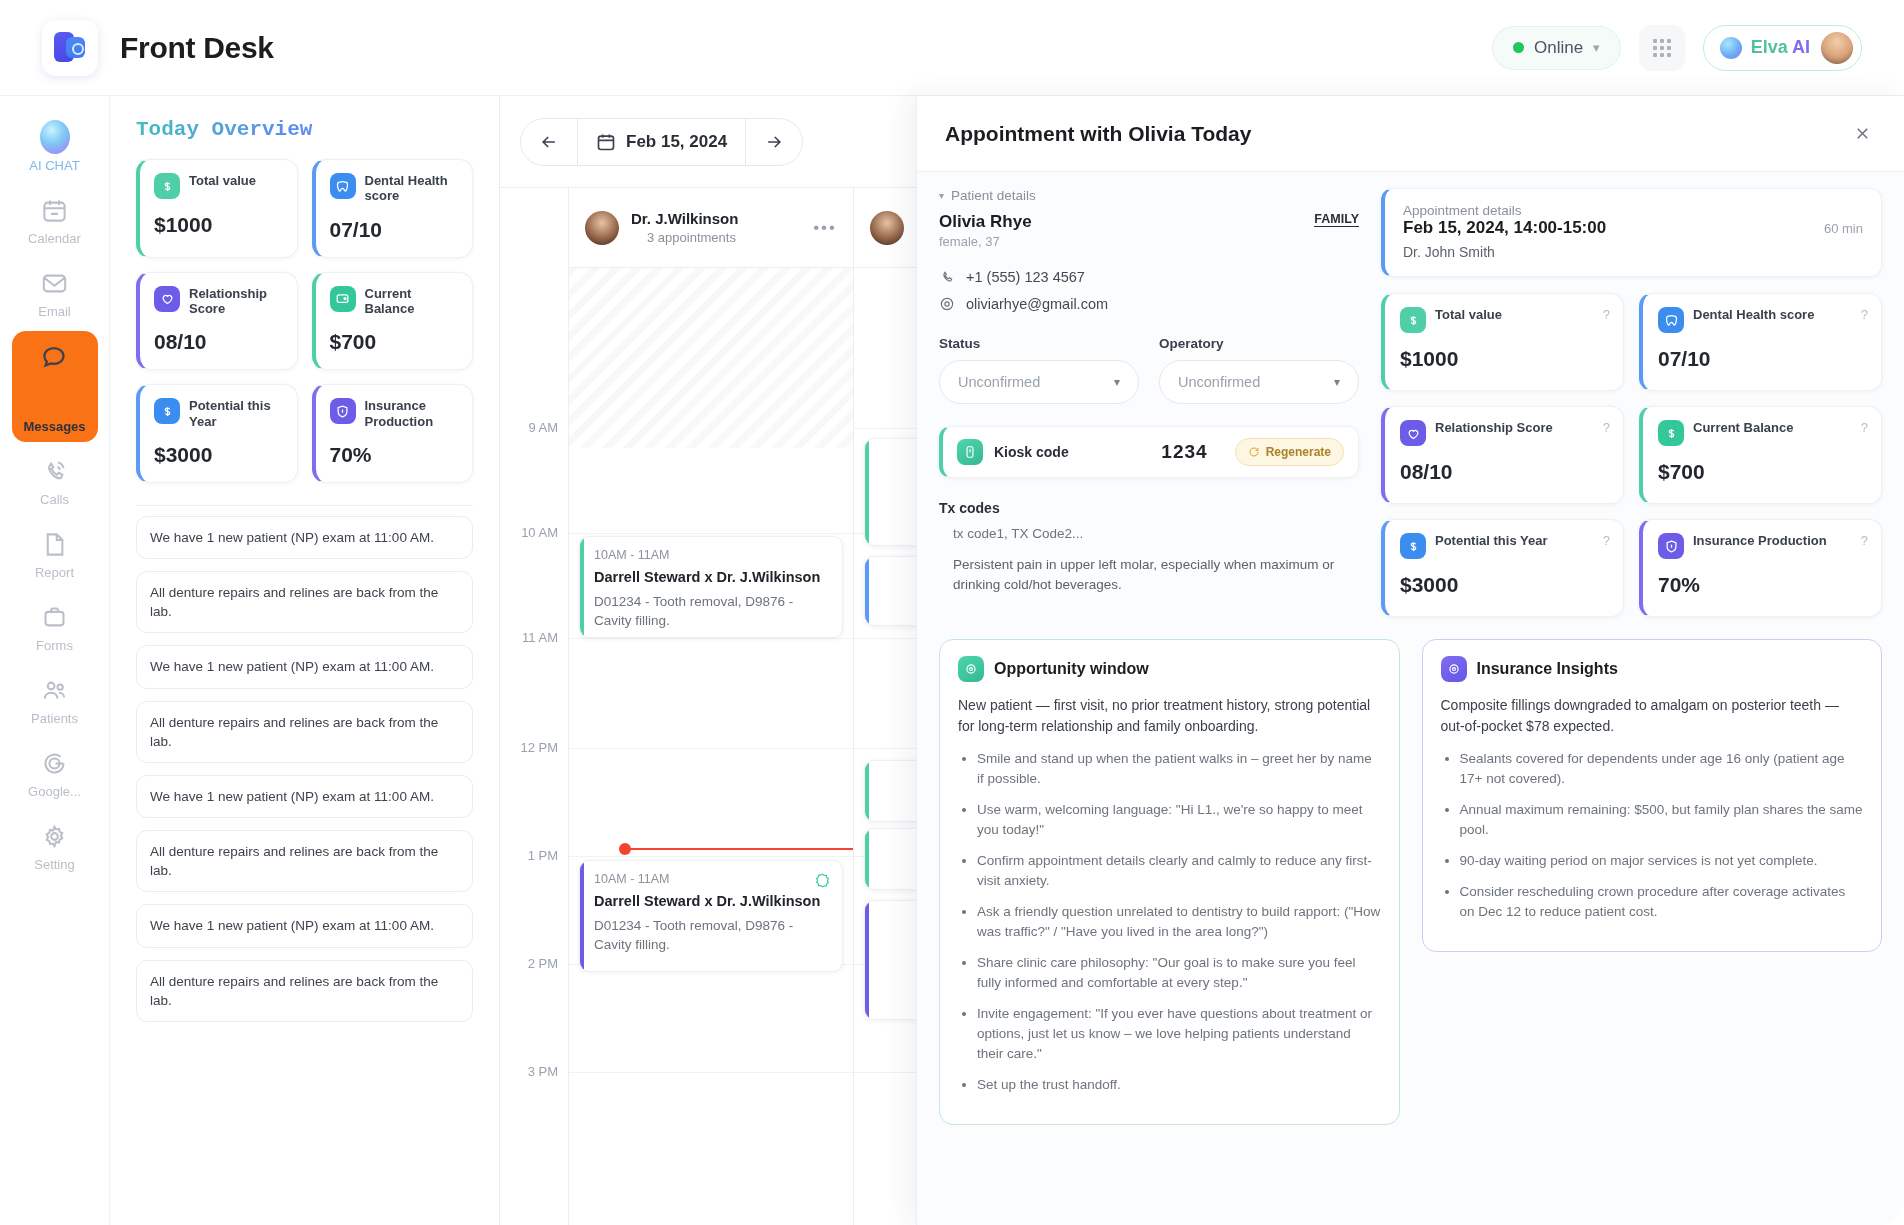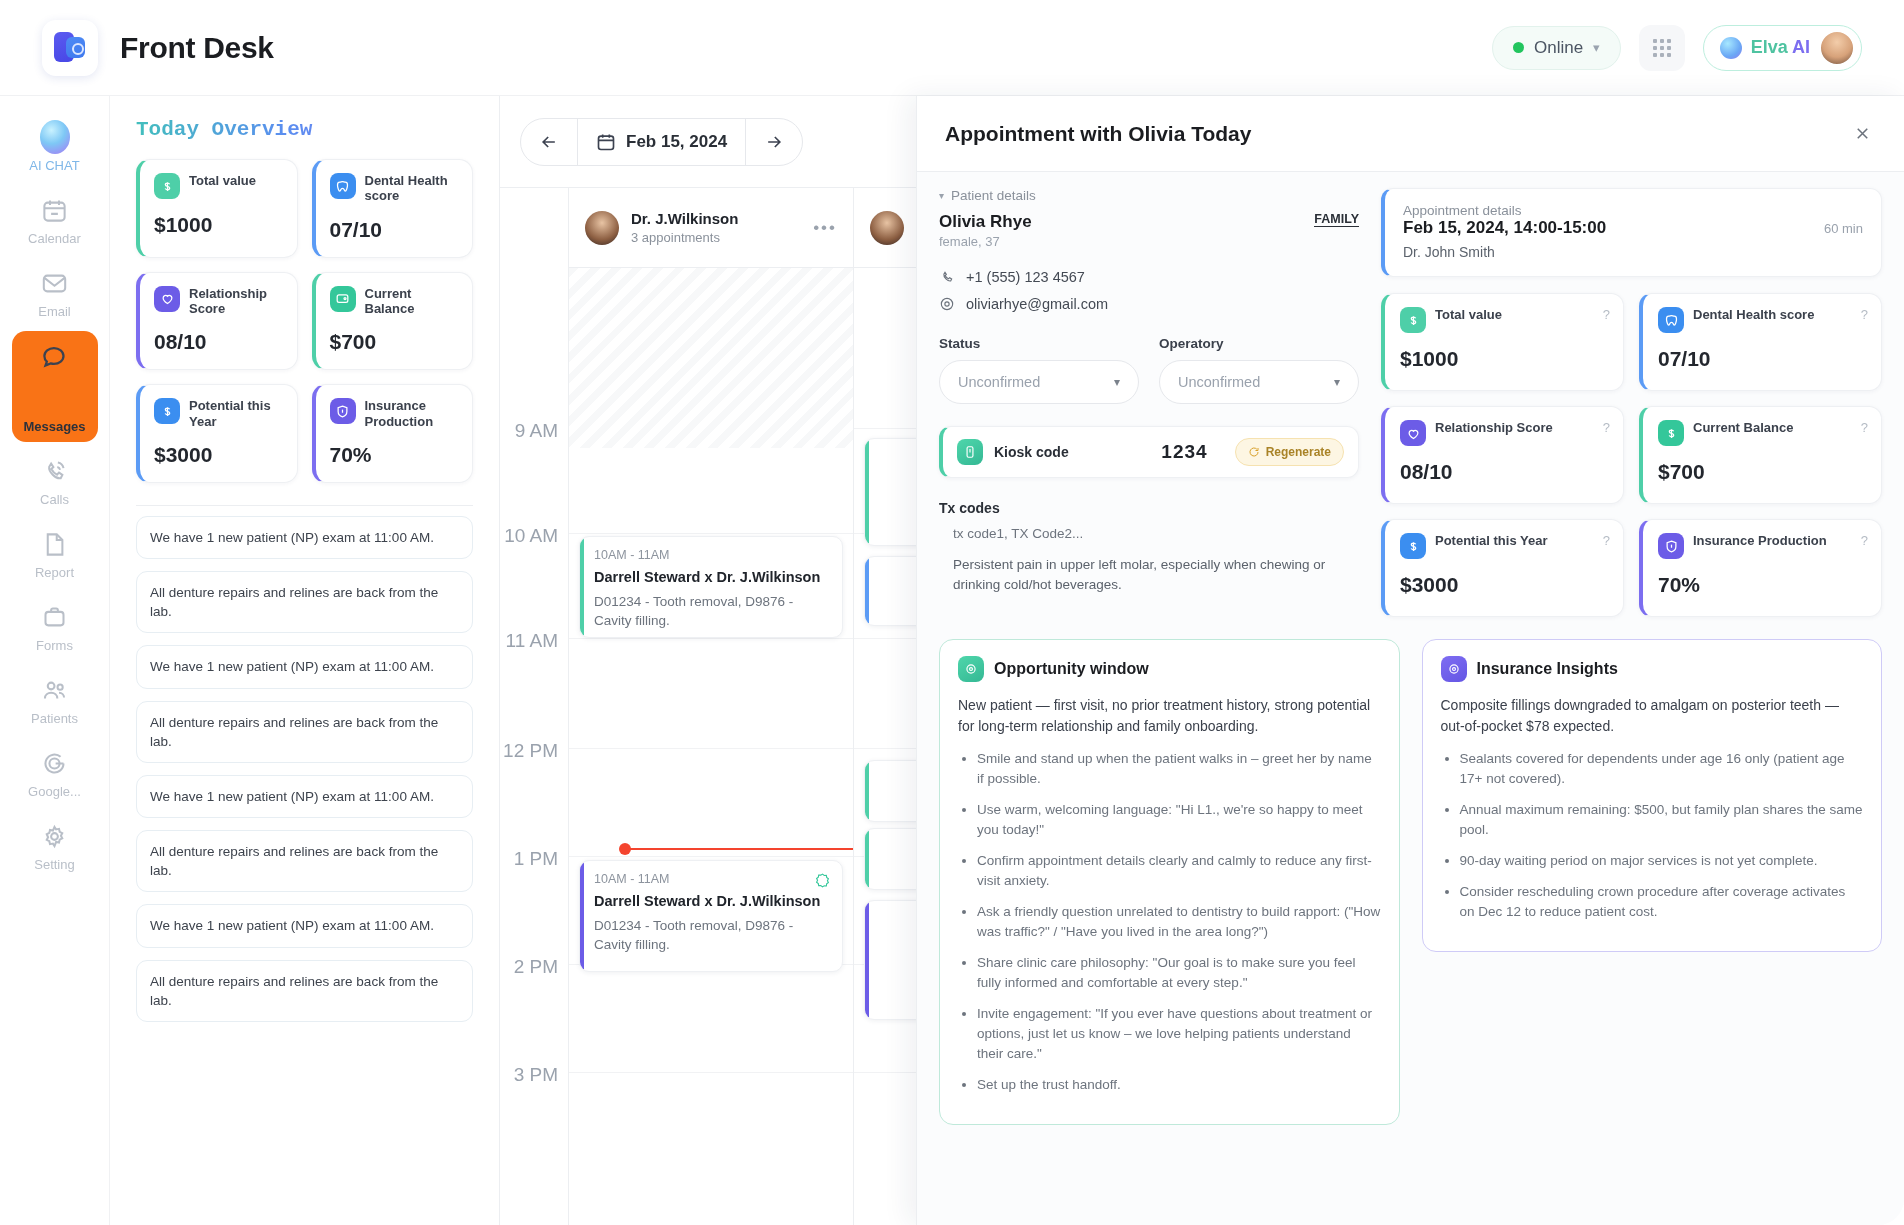--- a/index.html
+++ b/index.html
@@ -130,28 +130,28 @@
   
   .calendar { position: absolute; top: 96px; left: 500px; width: 1404px; height: 1129px; background: #fff; overflow: hidden; }
   .cal-toolbar { height: 92px; display: flex; align-items: center; padding: 0 20px; border-bottom: 1px solid #eceef1; }
   .date-nav { display: flex; align-items: center; height: 48px; border: 1px solid #e6e8ec; border-radius: 999px; overflow: hidden; }
   .date-nav .seg { display: flex; align-items: center; justify-content: center; height: 100%; padding: 0 18px; }
   .date-nav .seg + .seg { border-left: 1px solid #e6e8ec; }
   .date-nav svg { width: 20px; height: 20px; stroke: #3c4250; fill: none; stroke-width: 2; }
   .date-label { font-size: 17px; font-weight: 600; color: #2a2f37; margin-left: 10px; }
   .cal-body { position: relative; height: 1037px; }
   .gutter { position: absolute; left: 0; top: 0; width: 68px; height: 100%; }
-  .gutter .tlabel { position: absolute; right: 10px; font-size: 19px; color: #9aa2ad; font-weight: 500; }
+  .gutter .tlabel { position: absolute; right: 10px; font-size: 13px; color: #9aa2ad; font-weight: 500; }
   .gridlines { position: absolute; left: 68px; right: 0; top: 0; height: 100%; }
   .gridlines .gl { position: absolute; left: 0; right: 0; height: 1px; background: #f1f2f4; }
   .doc-col { position: absolute; top: 0; width: 285px; height: 100%; border-left: 1px solid #eceef1; }
   .doc-head { height: 80px; display: flex; align-items: center; gap: 12px; padding: 0 16px; border-bottom: 1px solid #eceef1; }
   .doc-av { width: 34px; height: 34px; border-radius: 50%; background: radial-gradient(circle at 50% 35%, #e8c4a4, #8d5f42 60%, #2e2220); }
   .doc-name { font-size: 15px; font-weight: 700; color: #20242b; }
-  .doc-sub { font-size: 13px; color: #8a919b; margin-top: 2px; }
+  .doc-sub { font-size: 13px; color: #8a919b; margin-top: 2px; margin-left: 16px; }
   .dots3 { margin-left: auto; color: #9aa2ad; font-size: 17px; letter-spacing: 2px; }
   .hatched {
     position: absolute; left: 0; right: 0; top: 80px; height: 180px;
     background: repeating-linear-gradient(135deg,#f7f8f9 0 7px,#fff 7px 15px);
   }
   .appt { position: absolute; border-radius: 10px; background: #fff; border: 1px solid #eef0f3;
           box-shadow: 0 1px 5px rgba(30,40,70,.07); padding: 11px 13px 11px 14px; overflow: hidden; }
   .appt:before { content:""; position: absolute; left: 0; top: 0; bottom: 0; width: 4px; border-radius: 4px; }
   .appt.green:before { background: #4ecfa8; }
   .appt.purple:before { background: #6c5ce7; }
@@ -617,21 +617,21 @@
               <svg viewBox="0 0 24 24" style="width:12px;height:12px;stroke:#d8a02a;fill:none;stroke-width:2">
                   <path d="M20 12a8 8 0 11-2.3-5.6M20 4v5h-5"></path>
                 </svg>
               <span>Regenerate</span>
             </span>
           </div>
 
           <div class="tx">
             <div class="tx-h">Tx codes</div>
             <div class="tx-codes">tx code1, TX Code2...</div>
-            <div class="tx-note">Persistent pain in upper left molar, especially when chewing or drinking cold/hot beverages.</div>
+            <div class="tx-note">Persistent pain in upper left molar, especially when maximum or drinking cold/hot beverages.</div>
           </div>
         </div>
 
         <div>
           <div class="appt-details">
             <div class="ad-lab">Appointment details</div>
             <div class="ad-row">
               <div class="ad-when">Feb 15, 2024, 14:00-15:00</div>
               <div class="ad-dur">60 min</div>
             </div>

